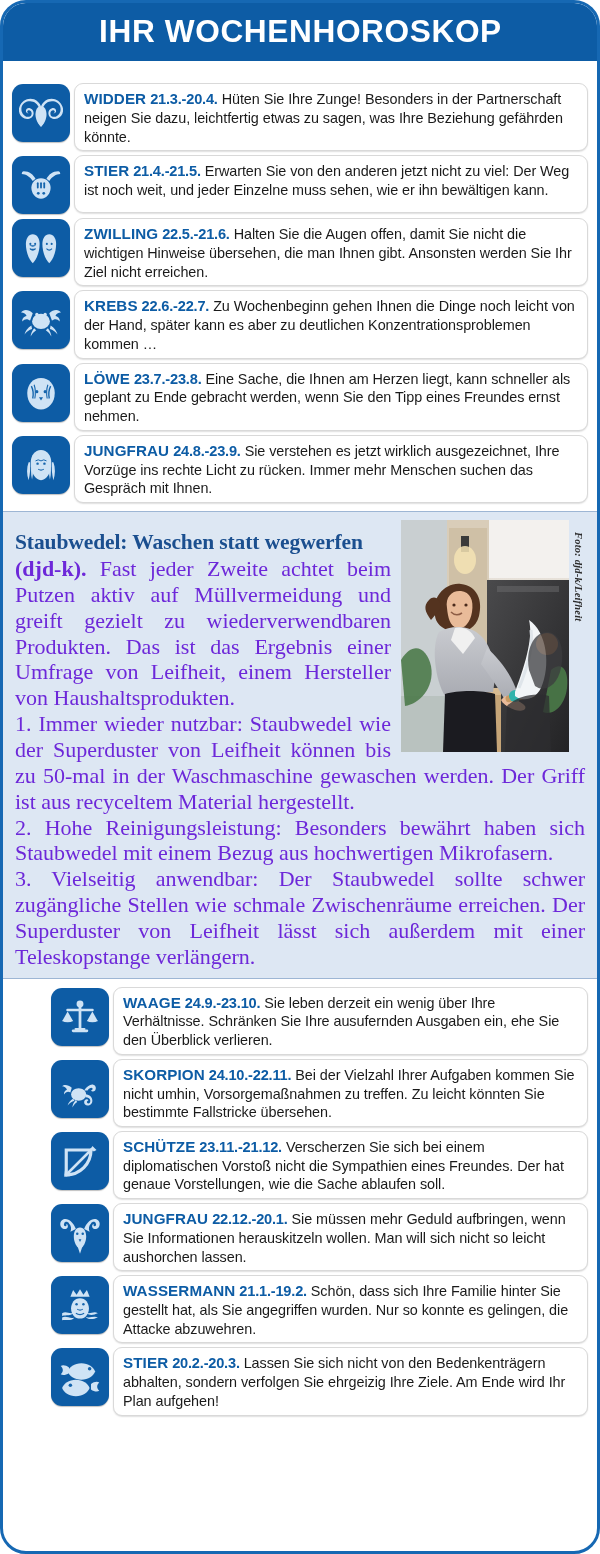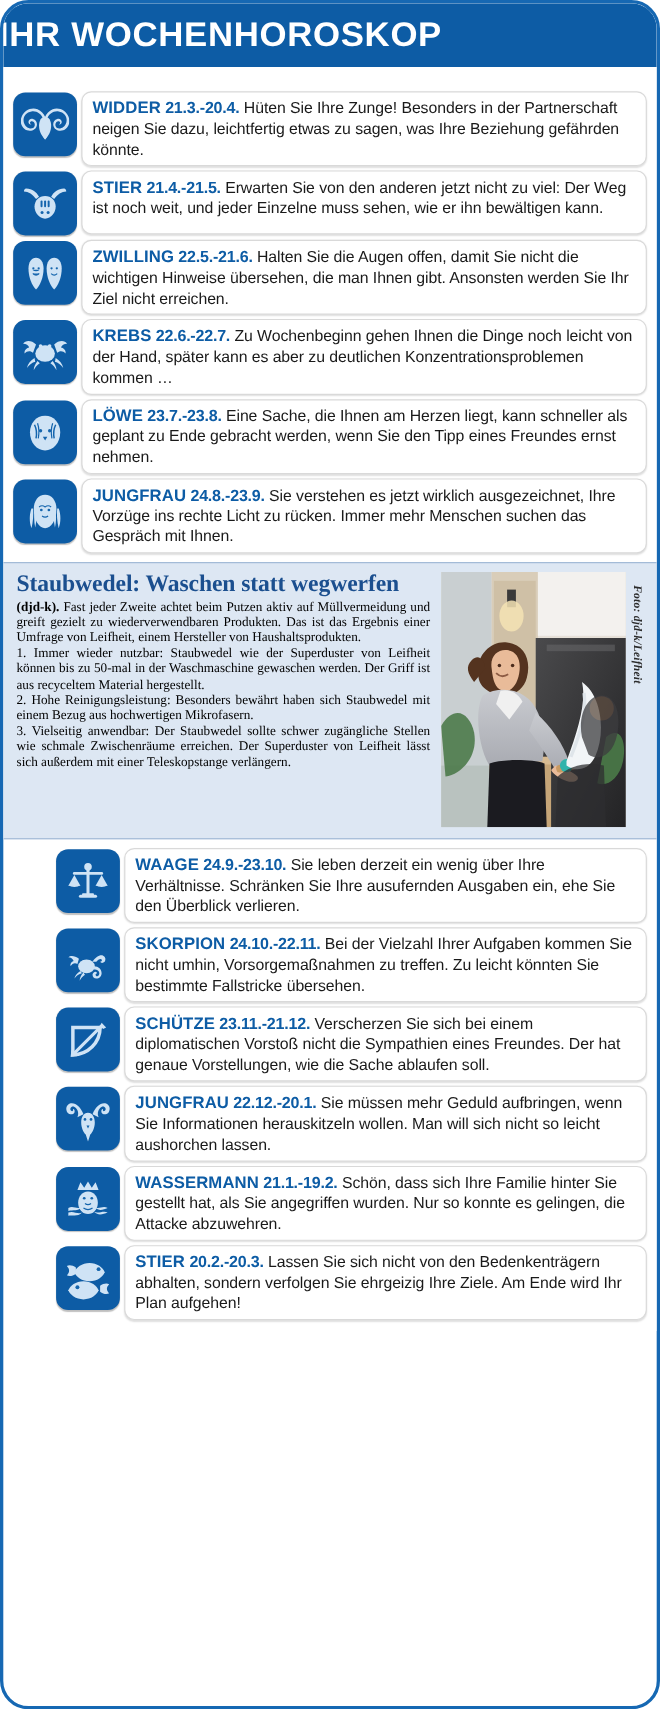--- a/index.html
+++ b/index.html
@@ -15,21 +15,21 @@
     box-sizing:border-box;
     border:3px solid #1668b3;
     border-radius:26px;
     background:#ffffff;
     overflow:hidden;
   }
   
   .masthead{
     background:#0d5ca5;
     height:58px;
-    display:flex;align-items:center;
+    display:flex;align-items:center;justify-content:center;
     border-top-left-radius:22px;border-top-right-radius:22px;
     margin:0;
   }
   .masthead-title{
     color:#ffffff;
     font-size:31px;
     font-weight:bold;
     letter-spacing:0.6px;
     font-family:"Liberation Sans", sans-serif;
     transform:scaleX(1.02);
@@ -94,28 +94,28 @@
     padding:7px 12px 8px 12px;
     position:relative;
     font-family:"Liberation Serif", serif;
   }
   .article-title{
     color:#1b4f8f;
     font-family:"Liberation Serif", serif;
     font-weight:bold;
     font-size:21.5px;
     line-height:1.08;
-    margin:0 0 2px 0;
+    margin:12px 0 2px 0;
     letter-spacing:-0.1px;
   }
   .article-body{
     font-family:"Liberation Serif", serif;
-    font-size:12px;
+    font-size:22px;
     line-height:1.175;
-    color:#000000;
+    color:#6d28d9;
     text-align:justify;
     margin:0;
   }
   .article-body p{margin:0;}
   .lede{font-weight:bold;}
   .photo-wrap{
     float:right;
     width:168px;
     margin:1px 16px 2px 10px;
     position:relative;

